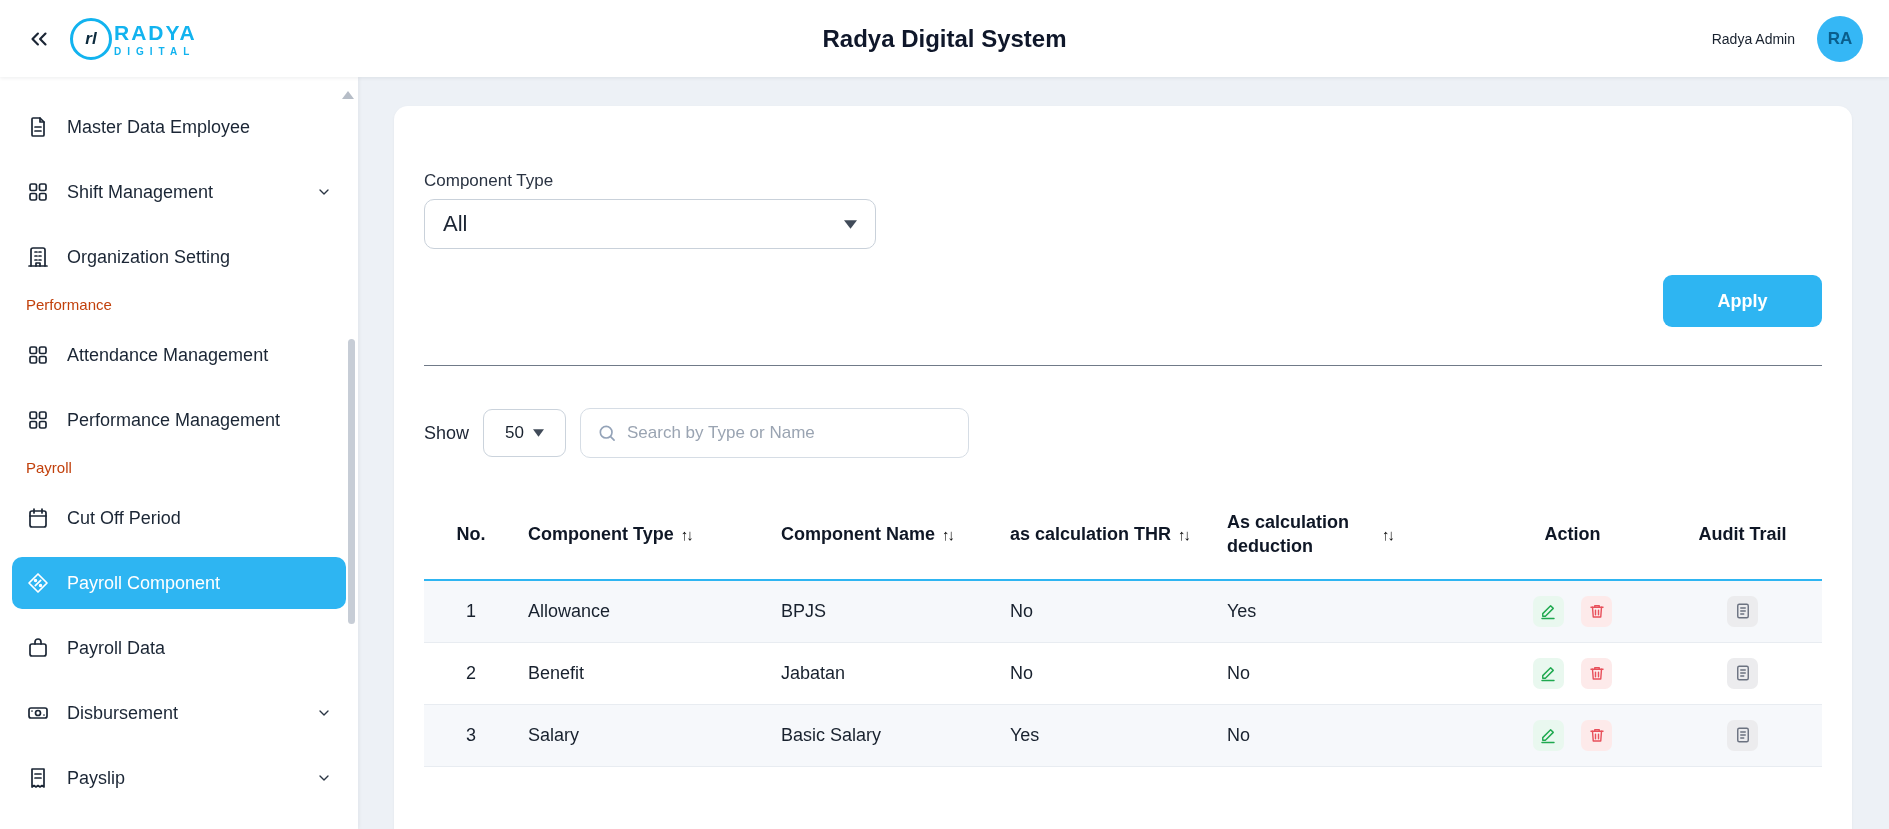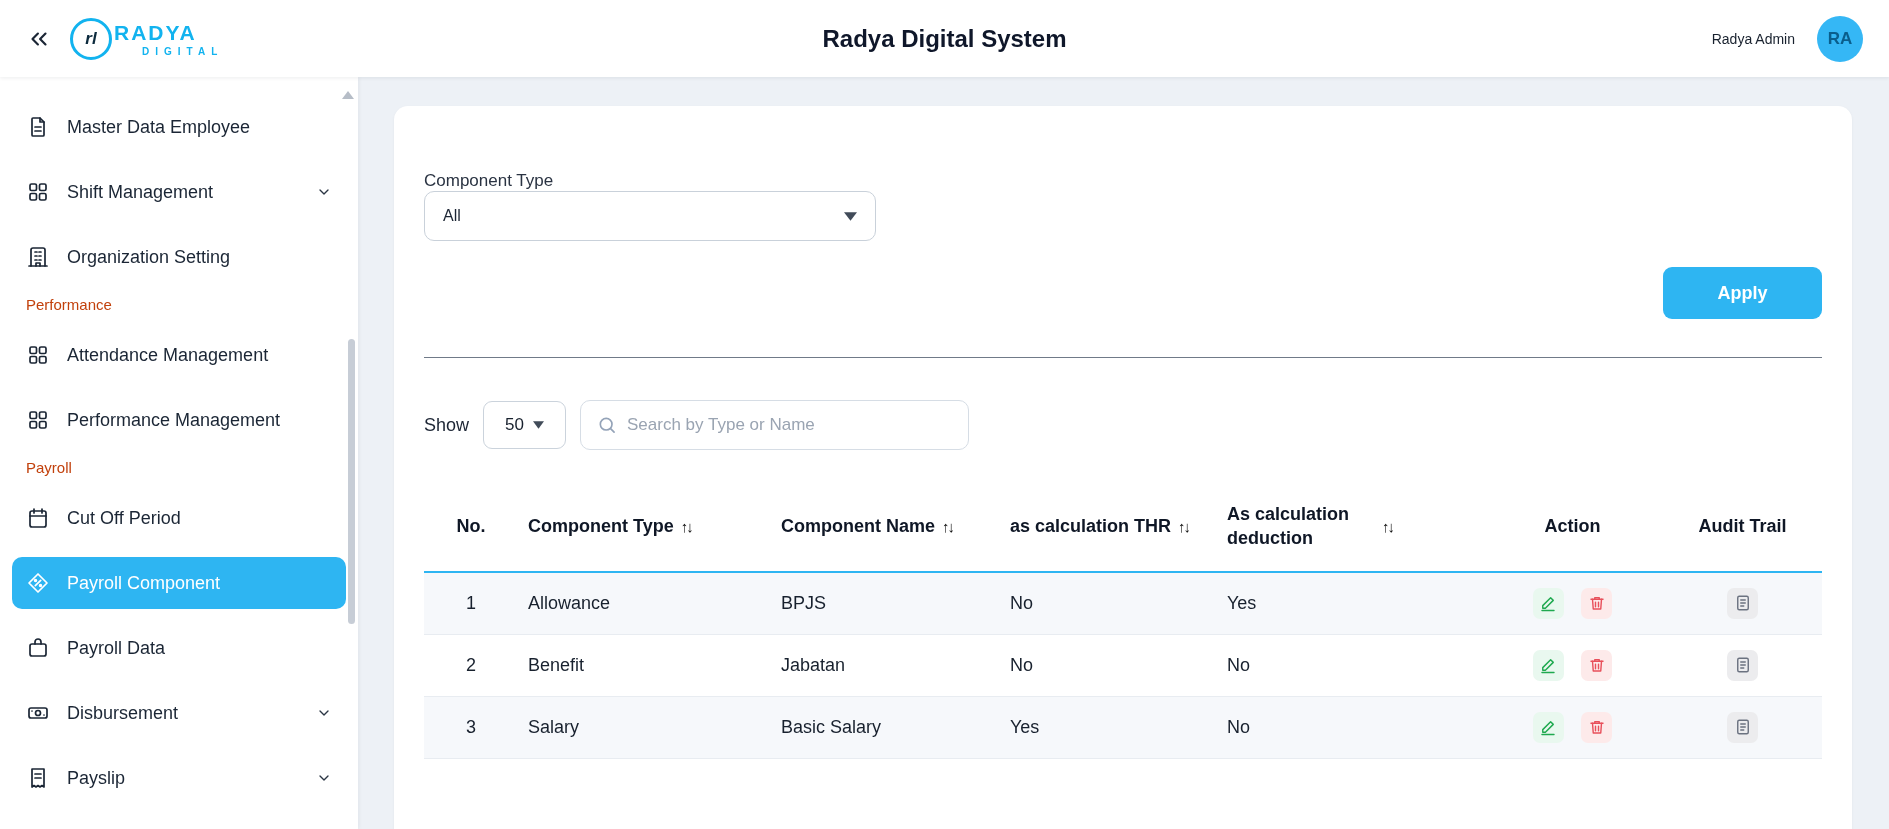--- a/index.html
+++ b/index.html
@@ -9,21 +9,21 @@
   .app { width:1889px; height:829px; display:flex; flex-direction:column; }
 
   
   .header { height:77px; flex:0 0 auto; background:#fff; display:flex; align-items:center;
             padding:0 26px; position:relative; z-index:3; box-shadow:0 1px 4px rgba(16,24,40,.08); }
   .collapse-btn { background:none; border:none; cursor:pointer; color:#1b2635; display:flex; align-items:center; }
   .logo { display:flex; align-items:center; gap:2px; margin-left:18px; }
   .logo-circle { width:42px; height:42px; border-radius:50%; border:3px solid #12b3ef; color:#0c2a3d;
                  display:flex; align-items:center; justify-content:center; font-weight:700; font-size:17px; font-style:italic; }
   .logo-line1 { color:#12b3ef; font-weight:700; font-size:21px; letter-spacing:2px; }
-  .logo-line2 { color:#12b3ef; font-size:10px; letter-spacing:6px; font-weight:700; margin-top:1px;margin-left:28px; }
+  .logo-line2 { color:#12b3ef; font-size:10px; letter-spacing:6px; font-weight:700; margin-top:1px; }
   .page-title { position:absolute; left:50%; transform:translateX(-50%); font-size:24px; font-weight:700; color:#0f172a; }
   .header-right { margin-left:auto; display:flex; align-items:center; gap:22px; }
   .user-name { font-size:14px; color:#18212e; }
   .avatar { width:46px; height:46px; border-radius:50%; background:#35b7f5; color:#0a5e8c;
             display:flex; align-items:center; justify-content:center; font-weight:700; font-size:17px; cursor:pointer; }
 
   
   .body-row { flex:1 1 auto; display:flex; overflow:hidden; }
 
   
@@ -38,23 +38,23 @@
   .side-section { margin:10px 0 16px; padding:0 26px; font-size:15px; color:#c2410c; }
   .sb-arrow { position:absolute; top:8px; right:4px; color:#9aa3af; }
   .sb-thumb { position:absolute; right:3px; top:262px; width:7px; height:285px; background:#c7cdd6; border-radius:4px; cursor:grab; }
 
   
   .main { flex:1 1 auto; background:#edf1f6; padding:29px 37px 0 36px; overflow:hidden; }
   .card { background:#fff; border-radius:14px; padding:36px 30px; height:920px; box-shadow:0 1px 3px rgba(16,24,40,.05); }
 
   .filter-title { font-size:19px; font-weight:700; color:#10192a; }
   .field-label { margin-top:29px; font-size:17px; color:#2a3342; }
-  .select { margin-top:0; width:452px; height:50px; border:1px solid #c9d1da; border-radius:10px;
+  .select { margin-top:8px; width:452px; height:50px; border:1px solid #c9d1da; border-radius:10px;
             display:flex; align-items:center; justify-content:space-between; padding:7px 18px;
-            font-size:16px; color:#1c2534; background:#fff; cursor:pointer; }
+            font-size:22px; color:#1c2534; background:#fff; cursor:pointer; }
   .apply-row { display:flex; justify-content:flex-end; margin-top:26px; }
   .apply-btn { width:159px; height:52px; background:#2eb5f2; color:#fff; border:none; border-radius:9px;
                font-size:18px; font-weight:700; cursor:pointer; font-family:"Liberation Sans", sans-serif; }
   .divider { margin-top:38px; border-top:1px solid #707a88; }
 
   .toolbar { display:flex; align-items:center; gap:14px; margin-top:42px; }
   .show-label { font-size:18px; color:#1c2534; }
   .page-size { width:83px; height:48px; border:1px solid #cbd3dc; border-radius:9px; background:#fff;
                display:flex; align-items:center; justify-content:center; gap:9px; font-size:17px; cursor:pointer; }
   .search { width:389px; height:50px; border:1px solid #d6dde5; border-radius:10px; display:flex;

